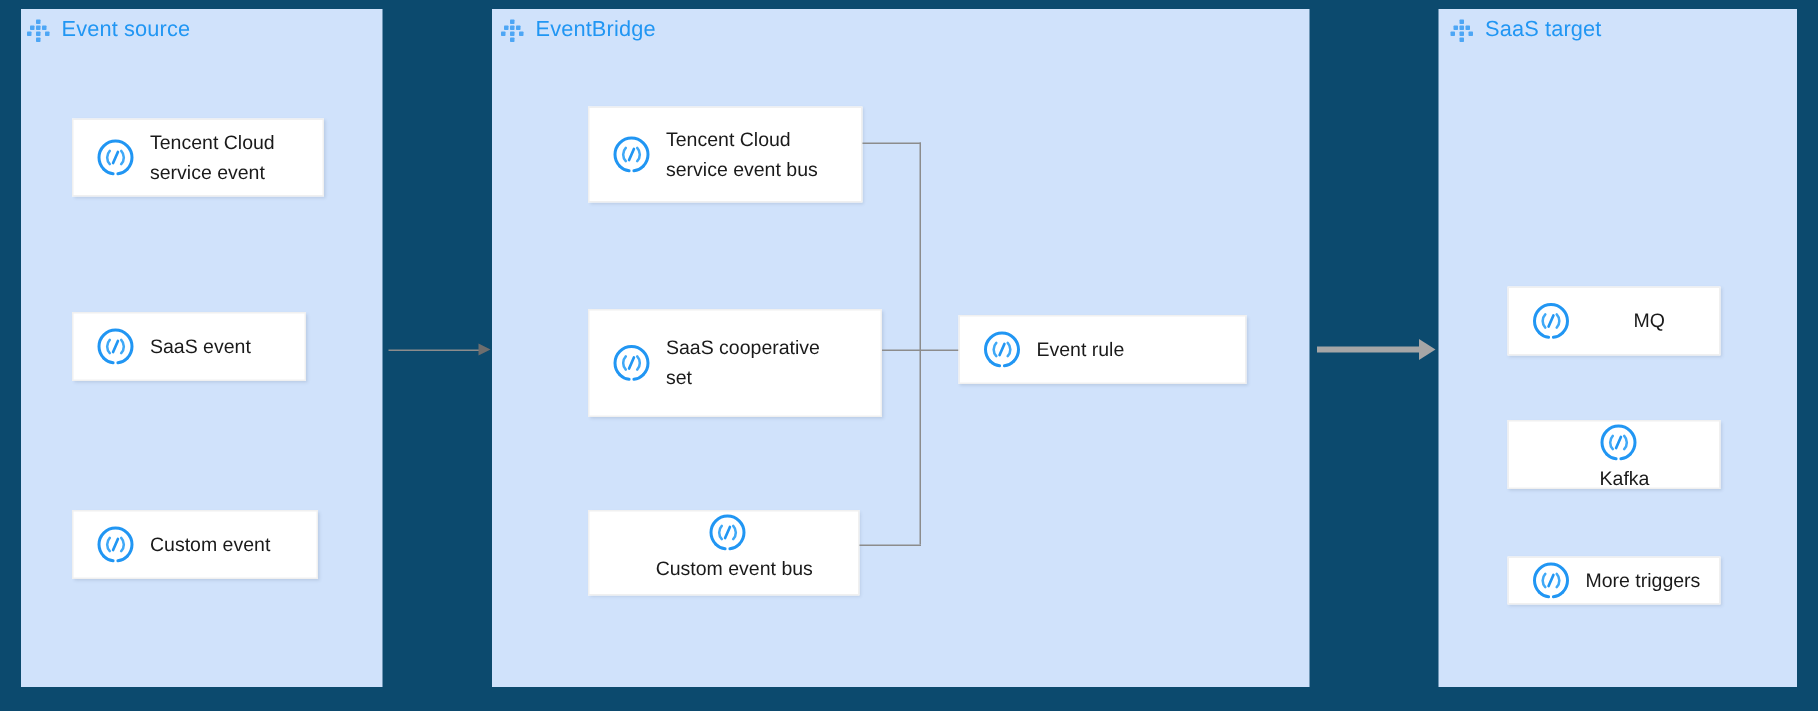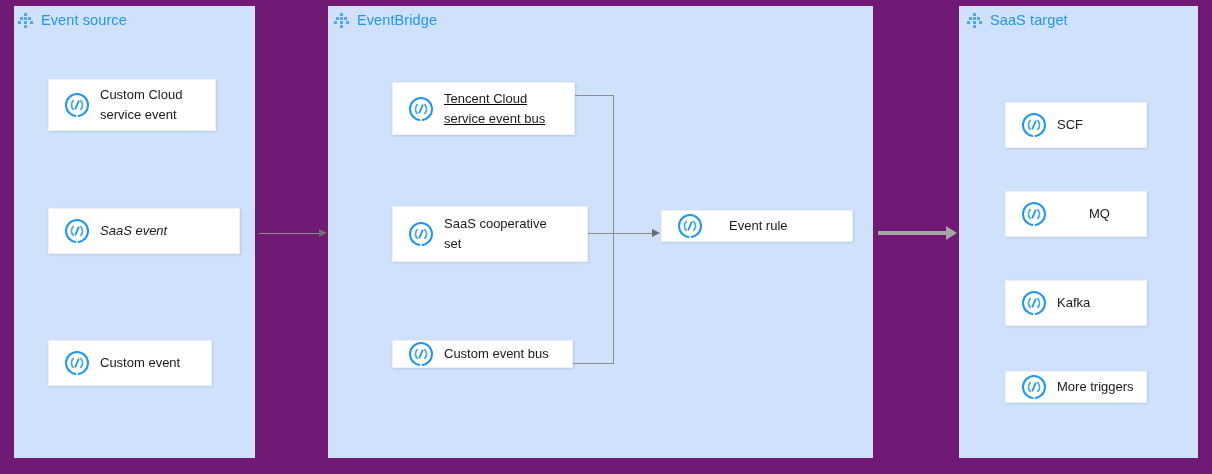--- a/index.html
+++ b/index.html
@@ -7,21 +7,21 @@
     padding: 0;
     background: #ffffff;
   }
   body {
     font-family: "Liberation Sans", sans-serif;
   }
   #canvas {
     position: relative;
     width: 1212px;
     height: 474px;
-    background: #701a75;
+    background: #0c4a6e;
     overflow: hidden;
   }
 
   
   .panel {
     position: absolute;
     background: #d0e2fb;
     top: 6px;
     height: 452px;
   }
@@ -137,24 +137,24 @@
     <span class="card-icon">
       <svg viewBox="0 0 28 28" width="28" height="28" aria-hidden="true">
         <path d="M6.2 21.8a11 11 0 1 1 15.6 0" fill="none" stroke="#2196f3" stroke-width="2" stroke-linecap="round"></path>
         <path d="M6.2 21.8a11 11 0 0 0 6.2 3.1" fill="none" stroke="#2196f3" stroke-width="2" stroke-linecap="round"></path>
         <path d="M21.8 21.8a11 11 0 0 1-6.2 3.1" fill="none" stroke="#2196f3" stroke-width="2" stroke-linecap="round"></path>
         <path d="M10.2 9.6a6.4 6.4 0 0 0 0 8.8" fill="none" stroke="#40a9f7" stroke-width="1.7" stroke-linecap="round"></path>
         <path d="M17.8 9.6a6.4 6.4 0 0 1 0 8.8" fill="none" stroke="#40a9f7" stroke-width="1.7" stroke-linecap="round"></path>
         <path d="M15.6 10.3 12.4 17.7" fill="none" stroke="#2196f3" stroke-width="1.8" stroke-linecap="round"></path>
       </svg>
     </span>
-    <span class="card-label two-line">Custom Cloud service event</span>
-  </div>
-
-  <div class="card" style="left:48px; top:208px; width:192px; height:46px;font-style:italic;">
+    <span class="card-label two-line">Tencent Cloud service event</span>
+  </div>
+
+  <div class="card" style="left:48px; top:208px; width:156px; height:46px;">
     <span class="card-icon">
       <svg viewBox="0 0 28 28" width="28" height="28" aria-hidden="true">
         <path d="M6.2 21.8a11 11 0 1 1 15.6 0" fill="none" stroke="#2196f3" stroke-width="2" stroke-linecap="round"></path>
         <path d="M6.2 21.8a11 11 0 0 0 6.2 3.1" fill="none" stroke="#2196f3" stroke-width="2" stroke-linecap="round"></path>
         <path d="M21.8 21.8a11 11 0 0 1-6.2 3.1" fill="none" stroke="#2196f3" stroke-width="2" stroke-linecap="round"></path>
         <path d="M10.2 9.6a6.4 6.4 0 0 0 0 8.8" fill="none" stroke="#40a9f7" stroke-width="1.7" stroke-linecap="round"></path>
         <path d="M17.8 9.6a6.4 6.4 0 0 1 0 8.8" fill="none" stroke="#40a9f7" stroke-width="1.7" stroke-linecap="round"></path>
         <path d="M15.6 10.3 12.4 17.7" fill="none" stroke="#2196f3" stroke-width="1.8" stroke-linecap="round"></path>
       </svg>
     </span>
@@ -187,70 +187,70 @@
       <i style="left:2px;  top:4px;"></i>
       <i style="left:10px; top:4px;"></i>
       <i style="left:0px;  top:8px;"></i>
       <i style="left:6px;  top:8px;"></i>
       <i style="left:12px; top:8px;"></i>
       <i style="left:6px;  top:12px;"></i>
     </span>
     <span class="panel-title">EventBridge</span>
   </div>
 
-  <div class="card" style="left:392px; top:82px; width:183px; height:53px;text-decoration:underline;">
+  <div class="card" style="left:392px; top:71px; width:183px; height:64px;">
     <span class="card-icon">
       <svg viewBox="0 0 28 28" width="28" height="28" aria-hidden="true">
         <path d="M6.2 21.8a11 11 0 1 1 15.6 0" fill="none" stroke="#2196f3" stroke-width="2" stroke-linecap="round"></path>
         <path d="M6.2 21.8a11 11 0 0 0 6.2 3.1" fill="none" stroke="#2196f3" stroke-width="2" stroke-linecap="round"></path>
         <path d="M21.8 21.8a11 11 0 0 1-6.2 3.1" fill="none" stroke="#2196f3" stroke-width="2" stroke-linecap="round"></path>
         <path d="M10.2 9.6a6.4 6.4 0 0 0 0 8.8" fill="none" stroke="#40a9f7" stroke-width="1.7" stroke-linecap="round"></path>
         <path d="M17.8 9.6a6.4 6.4 0 0 1 0 8.8" fill="none" stroke="#40a9f7" stroke-width="1.7" stroke-linecap="round"></path>
         <path d="M15.6 10.3 12.4 17.7" fill="none" stroke="#2196f3" stroke-width="1.8" stroke-linecap="round"></path>
       </svg>
     </span>
     <span class="card-label two-line">Tencent Cloud service event bus</span>
   </div>
 
-  <div class="card" style="left:392px; top:206px; width:196px; height:56px;">
+  <div class="card" style="left:392px; top:206px; width:196px; height:72px;">
     <span class="card-icon">
       <svg viewBox="0 0 28 28" width="28" height="28" aria-hidden="true">
         <path d="M6.2 21.8a11 11 0 1 1 15.6 0" fill="none" stroke="#2196f3" stroke-width="2" stroke-linecap="round"></path>
         <path d="M6.2 21.8a11 11 0 0 0 6.2 3.1" fill="none" stroke="#2196f3" stroke-width="2" stroke-linecap="round"></path>
         <path d="M21.8 21.8a11 11 0 0 1-6.2 3.1" fill="none" stroke="#2196f3" stroke-width="2" stroke-linecap="round"></path>
         <path d="M10.2 9.6a6.4 6.4 0 0 0 0 8.8" fill="none" stroke="#40a9f7" stroke-width="1.7" stroke-linecap="round"></path>
         <path d="M17.8 9.6a6.4 6.4 0 0 1 0 8.8" fill="none" stroke="#40a9f7" stroke-width="1.7" stroke-linecap="round"></path>
         <path d="M15.6 10.3 12.4 17.7" fill="none" stroke="#2196f3" stroke-width="1.8" stroke-linecap="round"></path>
       </svg>
     </span>
     <span class="card-label two-line">SaaS cooperative set</span>
   </div>
 
-  <div class="card" style="left:392px; top:340px; width:181px; height:28px;">
+  <div class="card" style="left:392px; top:340px; width:181px; height:57px;flex-direction:column;">
     <span class="card-icon">
       <svg viewBox="0 0 28 28" width="28" height="28" aria-hidden="true">
         <path d="M6.2 21.8a11 11 0 1 1 15.6 0" fill="none" stroke="#2196f3" stroke-width="2" stroke-linecap="round"></path>
         <path d="M6.2 21.8a11 11 0 0 0 6.2 3.1" fill="none" stroke="#2196f3" stroke-width="2" stroke-linecap="round"></path>
         <path d="M21.8 21.8a11 11 0 0 1-6.2 3.1" fill="none" stroke="#2196f3" stroke-width="2" stroke-linecap="round"></path>
         <path d="M10.2 9.6a6.4 6.4 0 0 0 0 8.8" fill="none" stroke="#40a9f7" stroke-width="1.7" stroke-linecap="round"></path>
         <path d="M17.8 9.6a6.4 6.4 0 0 1 0 8.8" fill="none" stroke="#40a9f7" stroke-width="1.7" stroke-linecap="round"></path>
         <path d="M15.6 10.3 12.4 17.7" fill="none" stroke="#2196f3" stroke-width="1.8" stroke-linecap="round"></path>
       </svg>
     </span>
     <span class="card-label">Custom event bus</span>
   </div>
 
   <div class="hline" style="left:575px; top:95px; width:39px;"></div>
   <div class="vline" style="left:613px; top:95px; height:268px;"></div>
   <div class="hline" style="left:573px; top:363px; width:41px;"></div>
 
   <div class="hline" style="left:588px; top:233px; width:67px;"></div>
   <div class="arrowhead" style="left:652px; top:229px;"></div>
 
-  <div class="card" style="left:661px; top:210px; width:192px; height:32px;gap:16px;">
+  <div class="card" style="left:639px; top:210px; width:192px; height:46px;">
     <span class="card-icon">
       <svg viewBox="0 0 28 28" width="28" height="28" aria-hidden="true">
         <path d="M6.2 21.8a11 11 0 1 1 15.6 0" fill="none" stroke="#2196f3" stroke-width="2" stroke-linecap="round"></path>
         <path d="M6.2 21.8a11 11 0 0 0 6.2 3.1" fill="none" stroke="#2196f3" stroke-width="2" stroke-linecap="round"></path>
         <path d="M21.8 21.8a11 11 0 0 1-6.2 3.1" fill="none" stroke="#2196f3" stroke-width="2" stroke-linecap="round"></path>
         <path d="M10.2 9.6a6.4 6.4 0 0 0 0 8.8" fill="none" stroke="#40a9f7" stroke-width="1.7" stroke-linecap="round"></path>
         <path d="M17.8 9.6a6.4 6.4 0 0 1 0 8.8" fill="none" stroke="#40a9f7" stroke-width="1.7" stroke-linecap="round"></path>
         <path d="M15.6 10.3 12.4 17.7" fill="none" stroke="#2196f3" stroke-width="1.8" stroke-linecap="round"></path>
       </svg>
     </span>
@@ -269,49 +269,36 @@
       <i style="left:2px;  top:4px;"></i>
       <i style="left:10px; top:4px;"></i>
       <i style="left:0px;  top:8px;"></i>
       <i style="left:6px;  top:8px;"></i>
       <i style="left:12px; top:8px;"></i>
       <i style="left:6px;  top:12px;"></i>
     </span>
     <span class="panel-title">SaaS target</span>
   </div>
 
-  <div class="card" style="left:1005px; top:102px; width:142px; height:46px;">
-    <span class="card-icon">
-      <svg viewBox="0 0 28 28" width="28" height="28" aria-hidden="true">
-        <path d="M6.2 21.8a11 11 0 1 1 15.6 0" fill="none" stroke="#2196f3" stroke-width="2" stroke-linecap="round"></path>
-        <path d="M6.2 21.8a11 11 0 0 0 6.2 3.1" fill="none" stroke="#2196f3" stroke-width="2" stroke-linecap="round"></path>
-        <path d="M21.8 21.8a11 11 0 0 1-6.2 3.1" fill="none" stroke="#2196f3" stroke-width="2" stroke-linecap="round"></path>
-        <path d="M10.2 9.6a6.4 6.4 0 0 0 0 8.8" fill="none" stroke="#40a9f7" stroke-width="1.7" stroke-linecap="round"></path>
-        <path d="M17.8 9.6a6.4 6.4 0 0 1 0 8.8" fill="none" stroke="#40a9f7" stroke-width="1.7" stroke-linecap="round"></path>
-        <path d="M15.6 10.3 12.4 17.7" fill="none" stroke="#2196f3" stroke-width="1.8" stroke-linecap="round"></path>
-      </svg>
-    </span>
-    <span class="card-label">SCF</span>
-  </div>
 
   <div class="card" style="left:1005px; top:191px; width:142px; height:46px;gap:32px;">
     <span class="card-icon">
       <svg viewBox="0 0 28 28" width="28" height="28" aria-hidden="true">
         <path d="M6.2 21.8a11 11 0 1 1 15.6 0" fill="none" stroke="#2196f3" stroke-width="2" stroke-linecap="round"></path>
         <path d="M6.2 21.8a11 11 0 0 0 6.2 3.1" fill="none" stroke="#2196f3" stroke-width="2" stroke-linecap="round"></path>
         <path d="M21.8 21.8a11 11 0 0 1-6.2 3.1" fill="none" stroke="#2196f3" stroke-width="2" stroke-linecap="round"></path>
         <path d="M10.2 9.6a6.4 6.4 0 0 0 0 8.8" fill="none" stroke="#40a9f7" stroke-width="1.7" stroke-linecap="round"></path>
         <path d="M17.8 9.6a6.4 6.4 0 0 1 0 8.8" fill="none" stroke="#40a9f7" stroke-width="1.7" stroke-linecap="round"></path>
         <path d="M15.6 10.3 12.4 17.7" fill="none" stroke="#2196f3" stroke-width="1.8" stroke-linecap="round"></path>
       </svg>
     </span>
     <span class="card-label">MQ</span>
   </div>
 
-  <div class="card" style="left:1005px; top:280px; width:142px; height:46px;">
+  <div class="card" style="left:1005px; top:280px; width:142px; height:46px;flex-direction:column;">
     <span class="card-icon">
       <svg viewBox="0 0 28 28" width="28" height="28" aria-hidden="true">
         <path d="M6.2 21.8a11 11 0 1 1 15.6 0" fill="none" stroke="#2196f3" stroke-width="2" stroke-linecap="round"></path>
         <path d="M6.2 21.8a11 11 0 0 0 6.2 3.1" fill="none" stroke="#2196f3" stroke-width="2" stroke-linecap="round"></path>
         <path d="M21.8 21.8a11 11 0 0 1-6.2 3.1" fill="none" stroke="#2196f3" stroke-width="2" stroke-linecap="round"></path>
         <path d="M10.2 9.6a6.4 6.4 0 0 0 0 8.8" fill="none" stroke="#40a9f7" stroke-width="1.7" stroke-linecap="round"></path>
         <path d="M17.8 9.6a6.4 6.4 0 0 1 0 8.8" fill="none" stroke="#40a9f7" stroke-width="1.7" stroke-linecap="round"></path>
         <path d="M15.6 10.3 12.4 17.7" fill="none" stroke="#2196f3" stroke-width="1.8" stroke-linecap="round"></path>
       </svg>
     </span>

